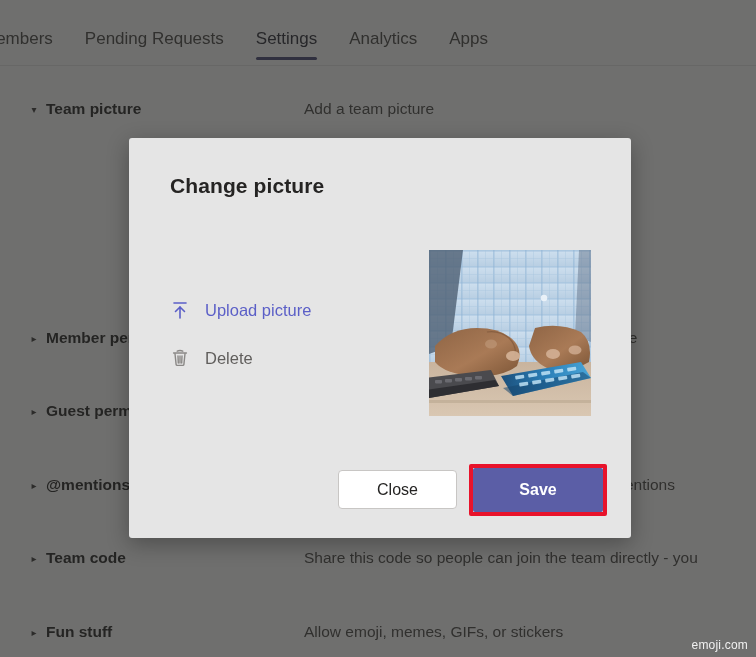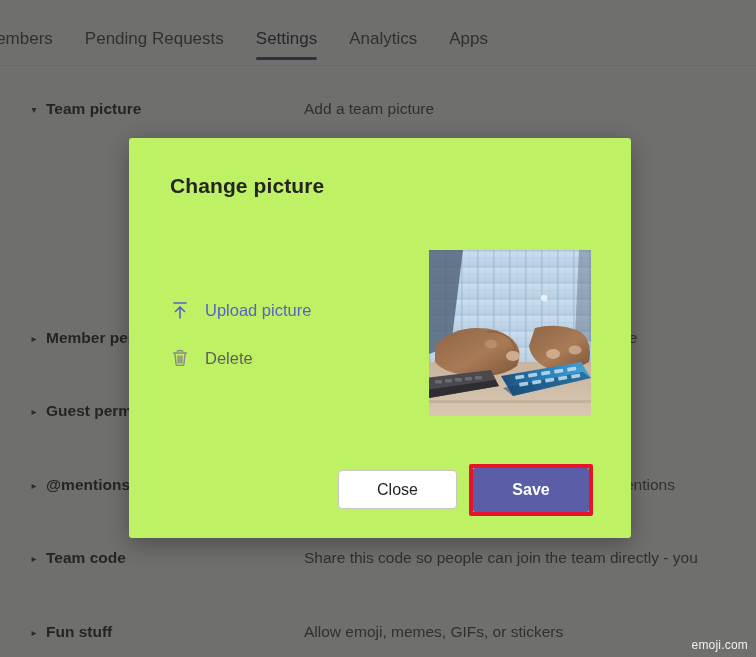--- a/index.html
+++ b/index.html
@@ -81,21 +81,21 @@
   #scrim {
     position: absolute; inset: 0;
     background: rgba(37,36,35,0.66);
   }
 
   
   #dialog {
     position: absolute;
     left: 129px; top: 138px;
     width: 502px; height: 400px;
-    background: #bef264;
+    background: #e5e5e5;
     border-radius: 3px;
     box-shadow: 0 6px 22px rgba(0,0,0,0.30);
     overflow: hidden;
   }
   #dialog-title {
     position: absolute;
     left: 41px; top: 36px;
     font-size: 21px;
     font-weight: bold;
     color: #252423;
@@ -154,21 +154,21 @@
     border-radius: 4px;
     font-size: 16px;
     color: #252423;
     font-family: "Liberation Sans", sans-serif;
     cursor: pointer;
     text-align: center;
   }
   #save-wrap {
     position: absolute;
     left: 340px; top: 12px;
-    width: 124px; height: 52px;
+    width: 138px; height: 52px;
     border: 4px solid #e8132b;
     border-radius: 2px;
     display: flex; align-items: center; justify-content: center;
   }
   #btn-save {
     width: 100%; height: 100%;
     background: #5b5ea6;
     border: none;
     border-radius: 2px;
     color: #ffffff;

